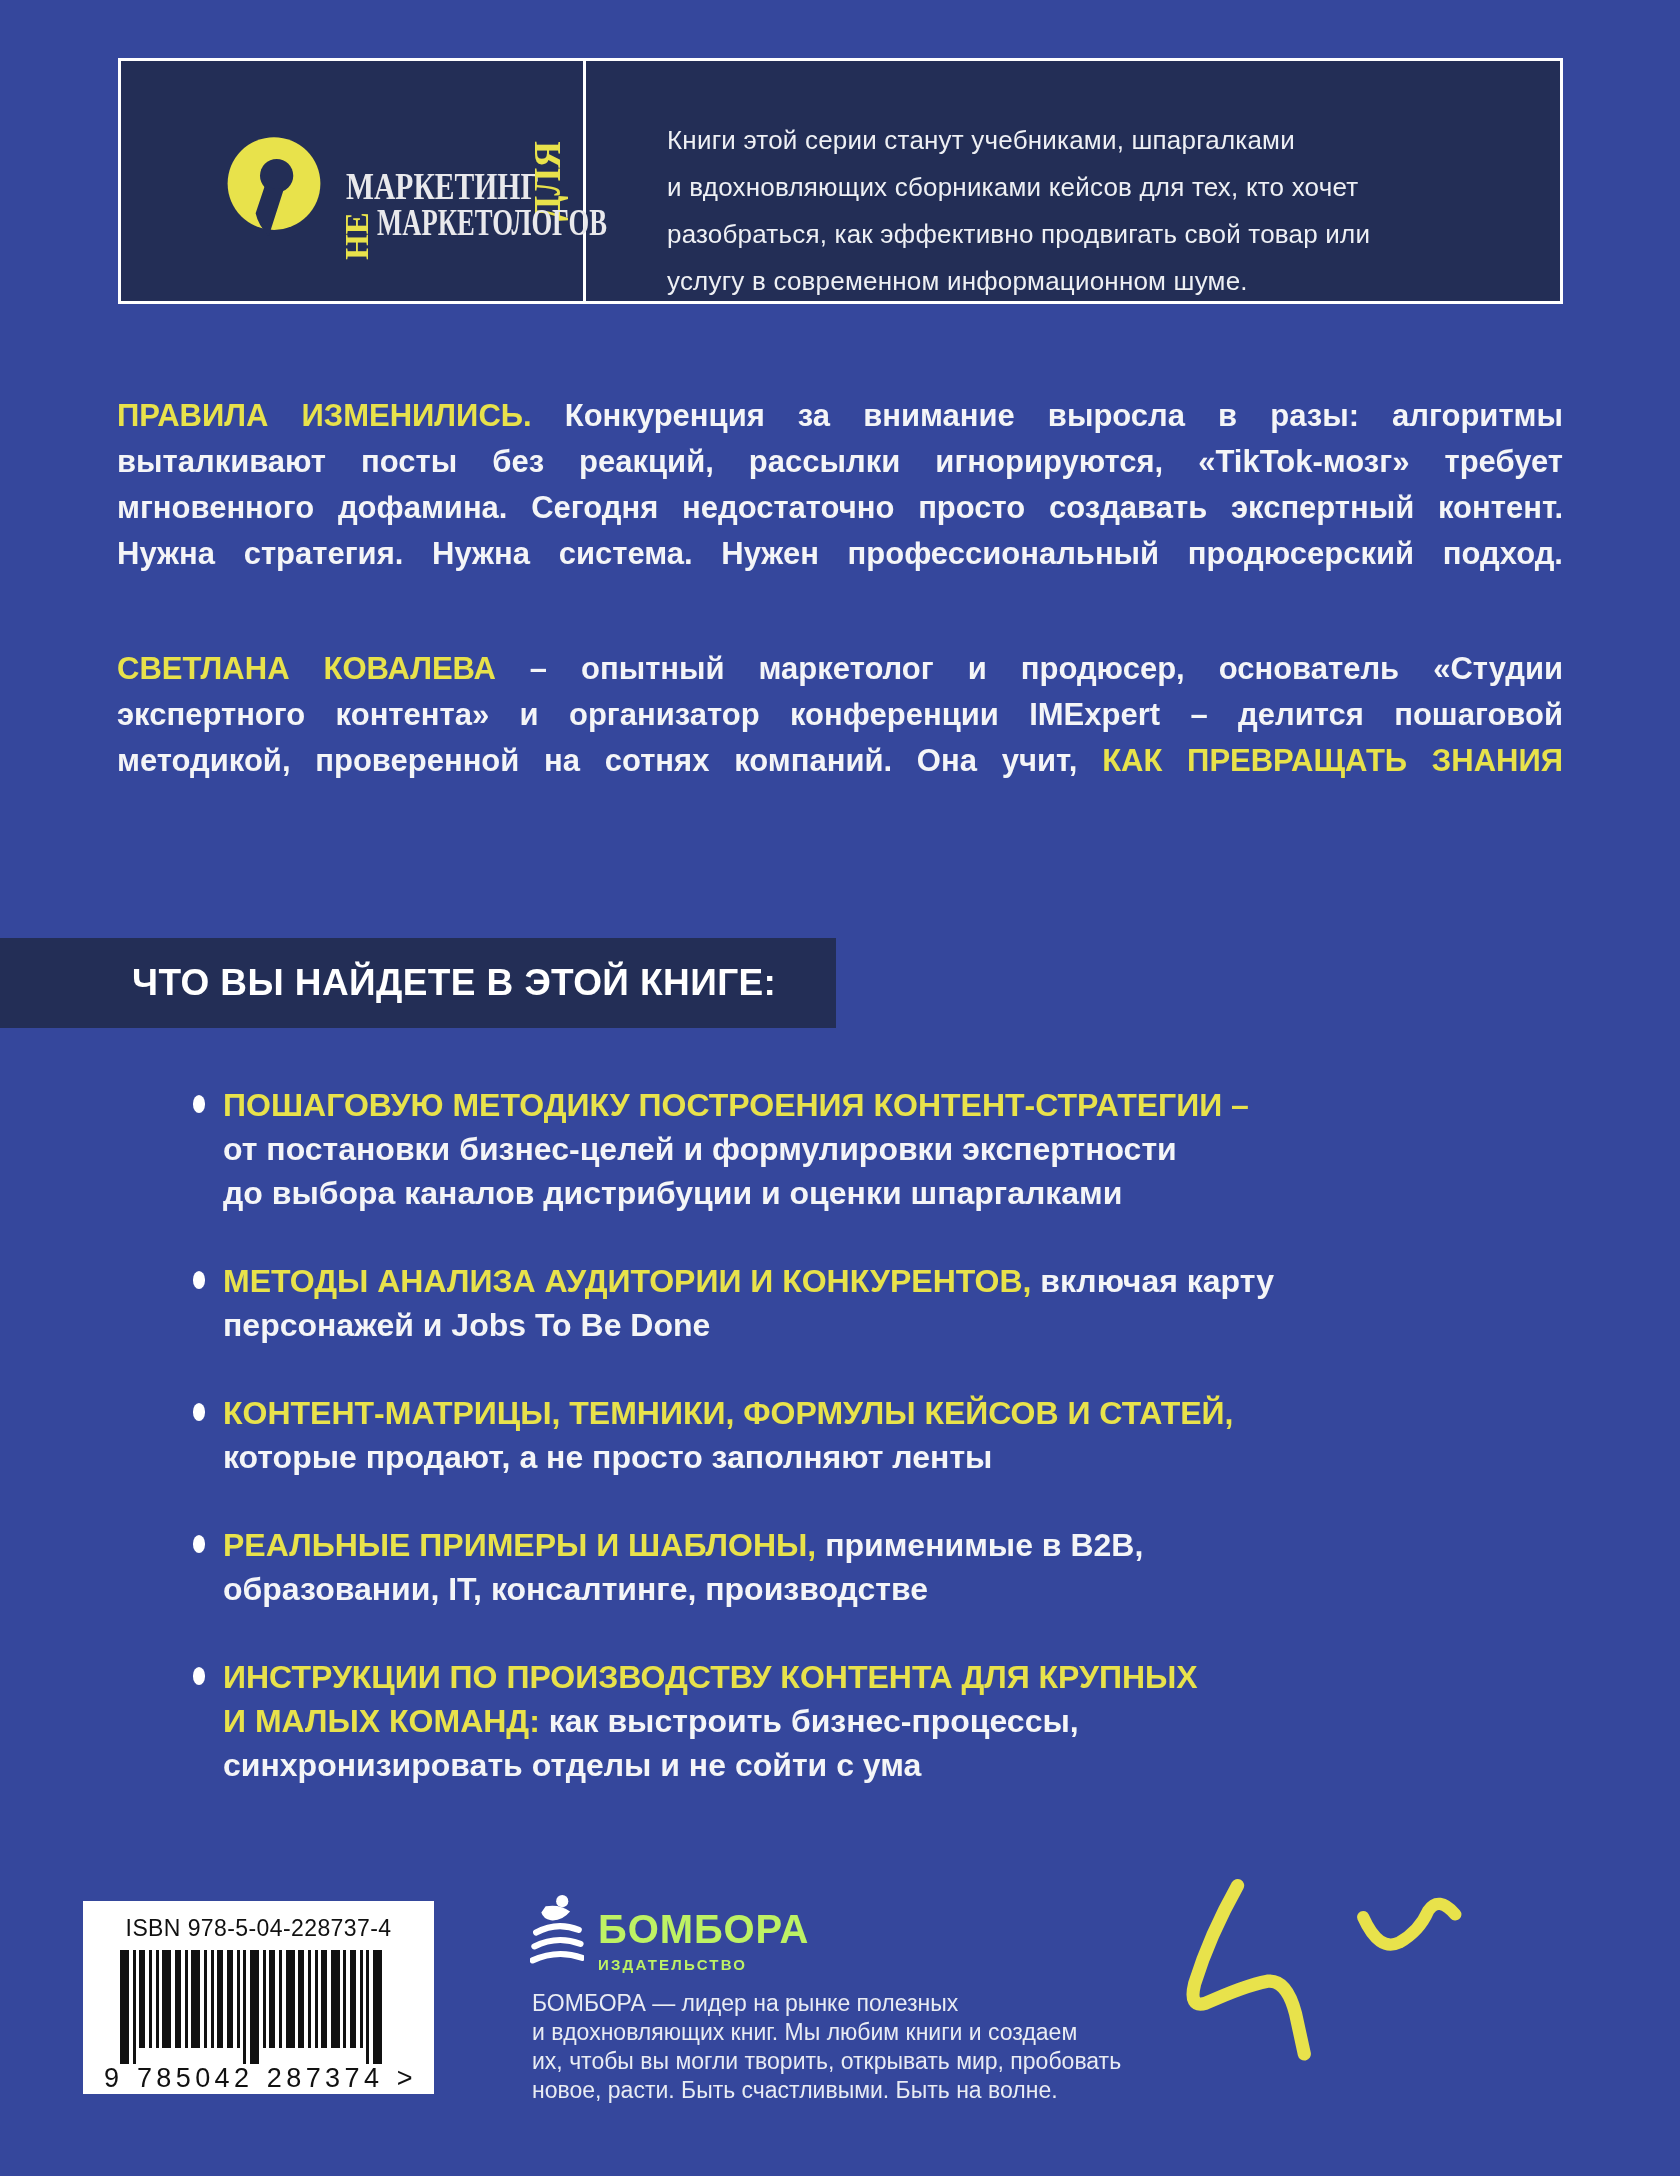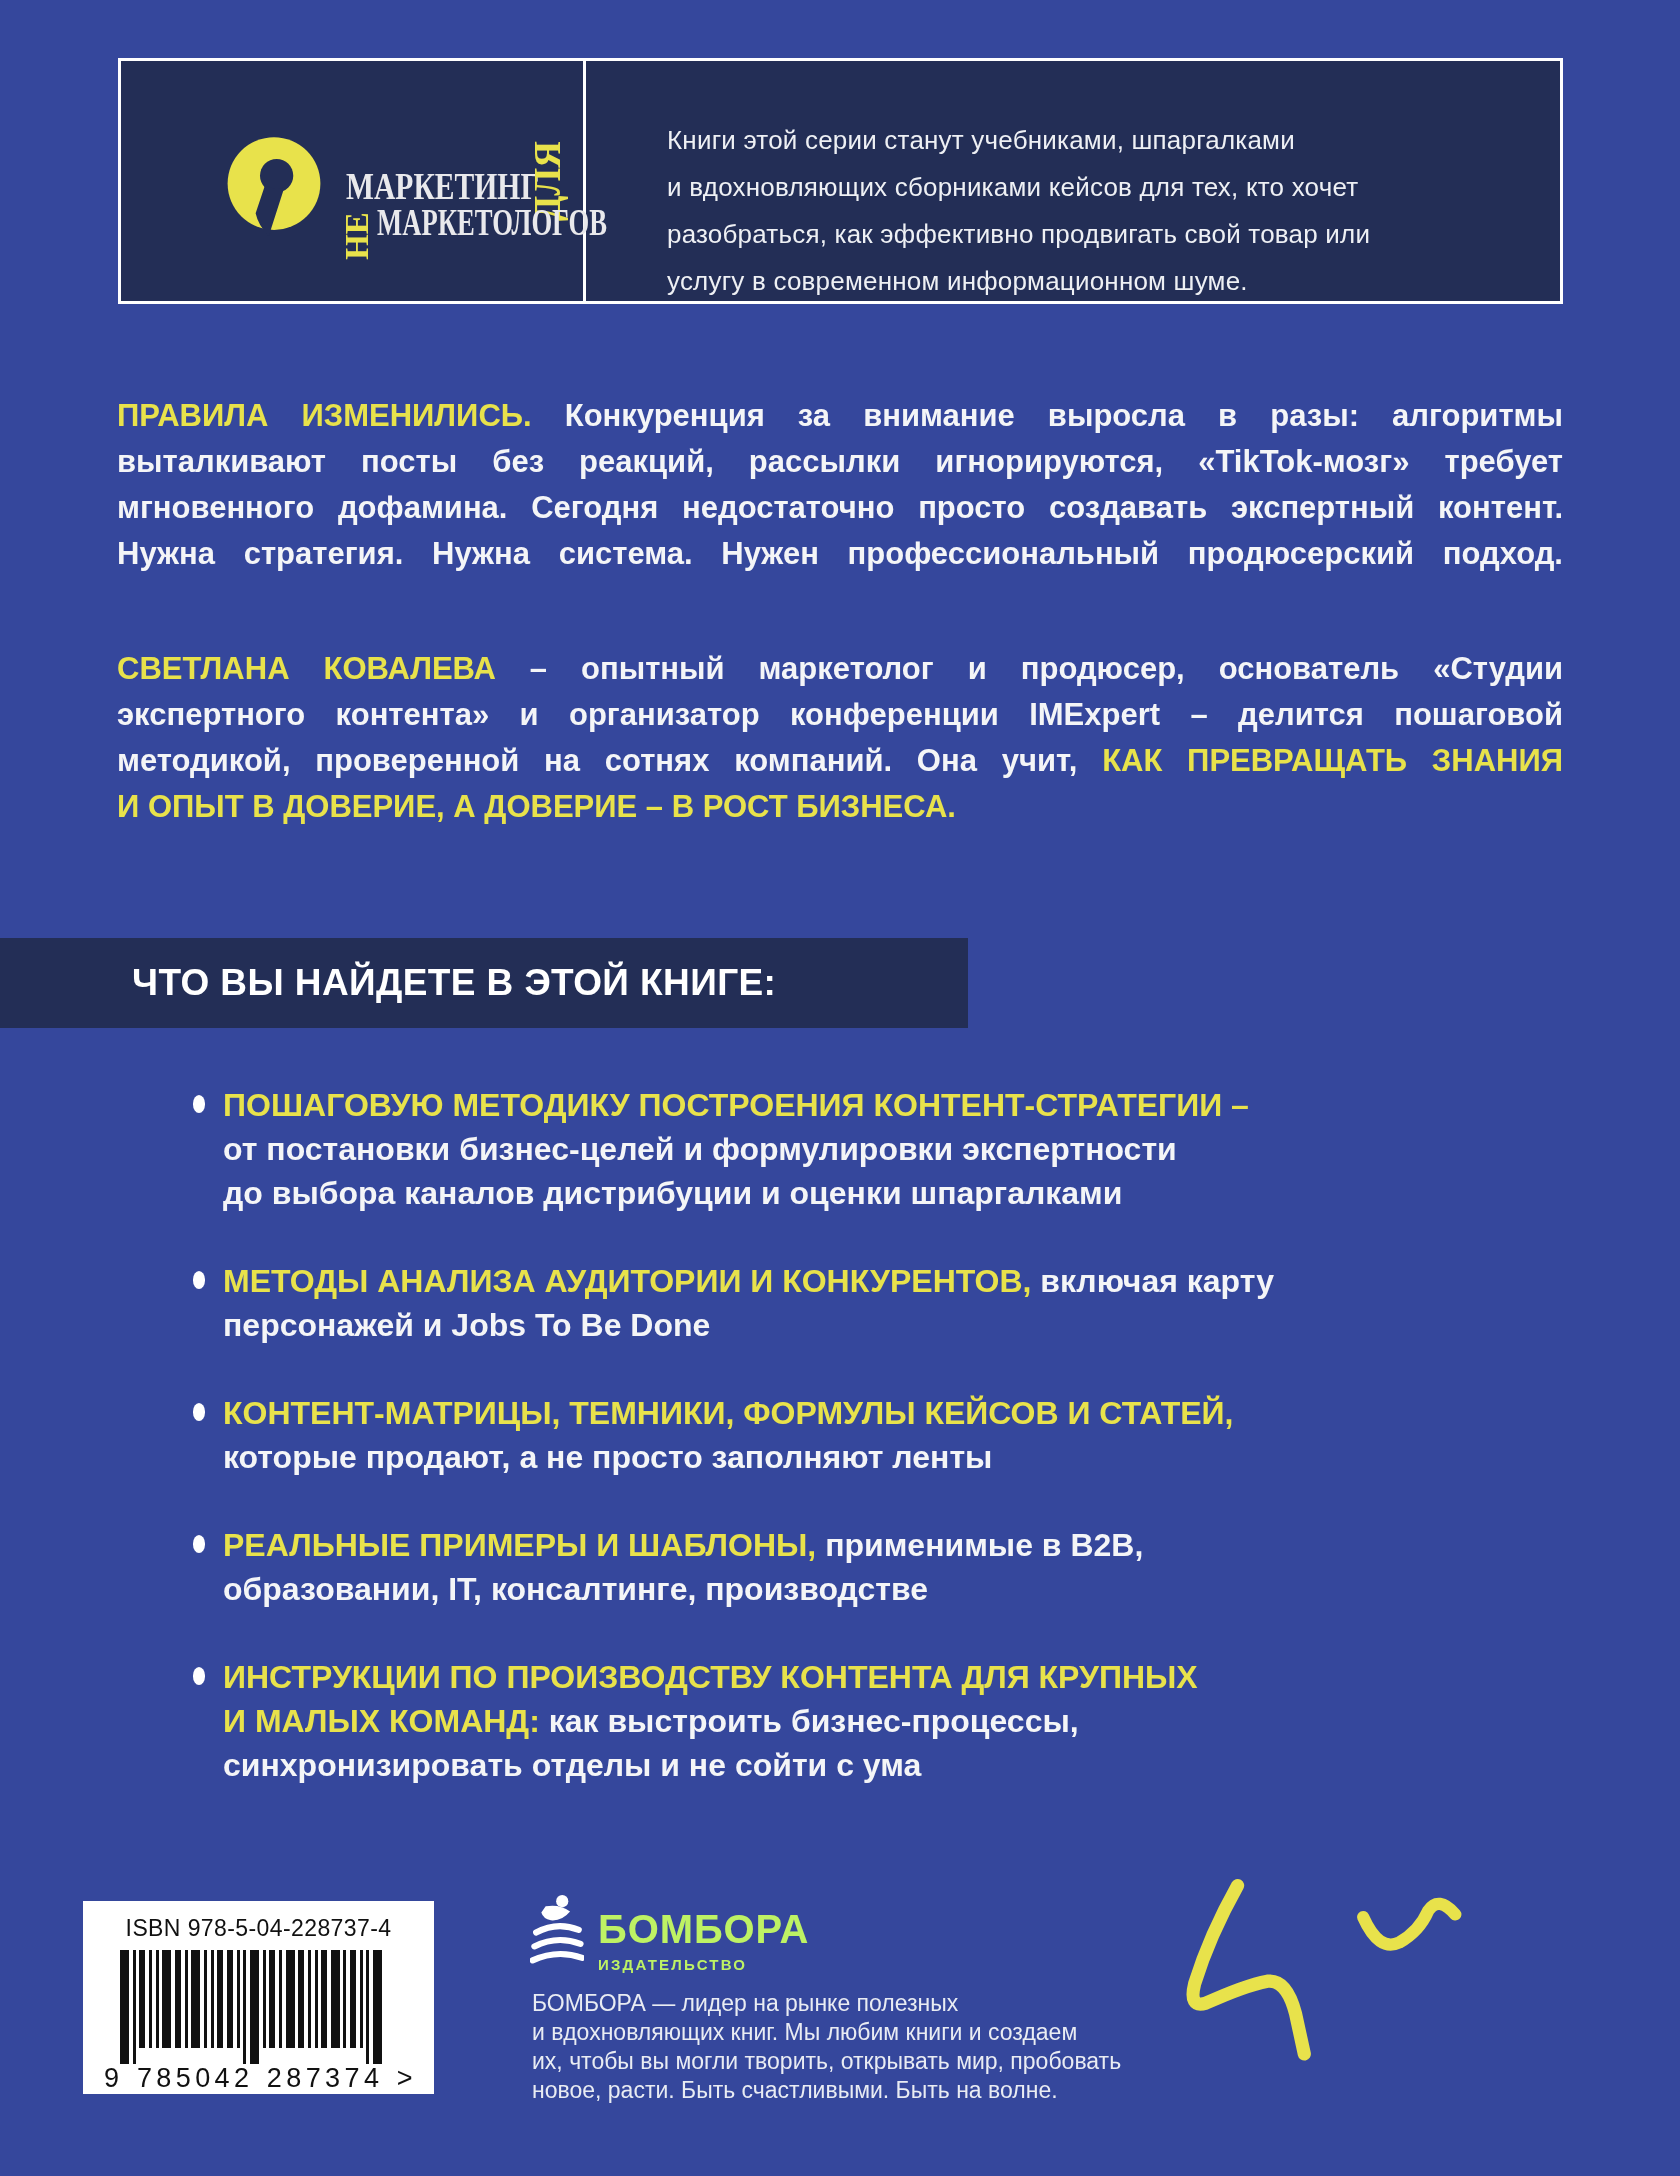--- a/index.html
+++ b/index.html
@@ -34,21 +34,21 @@
     transform: translate(-50%,-50%) rotate(-90deg); color: #e8e24b; }
 
   
   .para {
     position: absolute; left: 117px; width: 1446px;
     color: #f4f5f7; font-weight: 700; font-size: 31px; line-height: 46px;
   }
 
   
   .heading-band {
-    position: absolute; left: 0; top: 938px; width: 968px; height: 90px;
+    position: absolute; left: 0; top: 938px; width: 836px; height: 90px;
     background: #232e56; display: flex; align-items: center;
   }
   .heading-band .txt { margin-left: 132px; color: #ffffff; font-weight: 700; font-size: 37px; letter-spacing: 0.4px; white-space: nowrap; }
 
   
   .findings { position: absolute; left: 223px; top: 1083px; width: 1290px; }
   .fitem { position: relative; margin-bottom: 44px; font-size: 32px; line-height: 44px; font-weight: 700; color: #f4f5f7; }
   .fitem .dot { position: absolute; left: -30px; top: 12.3px; width: 12.3px; height: 17.6px; background: #ffffff; border-radius: 50%; }
 
   
@@ -101,21 +101,20 @@
       <div class="tline"><span class="yl">ПРАВИЛА ИЗМЕНИЛИСЬ. </span><span>Конкуренция за внимание выросла в разы: алгоритмы</span></div>
       <div class="tline"><span>выталкивают посты без реакций, рассылки игнорируются, «TikTok-мозг» требует</span></div>
       <div class="tline"><span>мгновенного дофамина. Сегодня недостаточно просто создавать экспертный контент.</span></div>
       <div class="tline"><span>Нужна стратегия. Нужна система. Нужен профессиональный продюсерский подход.</span></div>
     </div>
 
   <div class="para" style="top:646px;">
       <div class="tline"><span class="yl">СВЕТЛАНА КОВАЛЕВА </span><span>– опытный маркетолог и продюсер, основатель «Студии</span></div>
       <div class="tline"><span>экспертного контента» и организатор конференции IMExpert – делится пошаговой</span></div>
       <div class="tline"><span>методикой, проверенной на сотнях компаний. Она учит, </span><span class="yl">КАК ПРЕВРАЩАТЬ ЗНАНИЯ</span></div>
-      <div class="tline nojust"><span class="yl">И ОПЫТ В ДОВЕРИЕ, А ДОВЕРИЕ – В РОСТ БИЗНЕСА.</span></div>
     </div>
 
   <div class="heading-band">
     <div class="txt">ЧТО ВЫ НАЙДЕТЕ В ЭТОЙ КНИГЕ:</div>
   </div>
 
   <div class="findings">
     <div class="fitem">
       <span class="dot"></span>
       <div>

